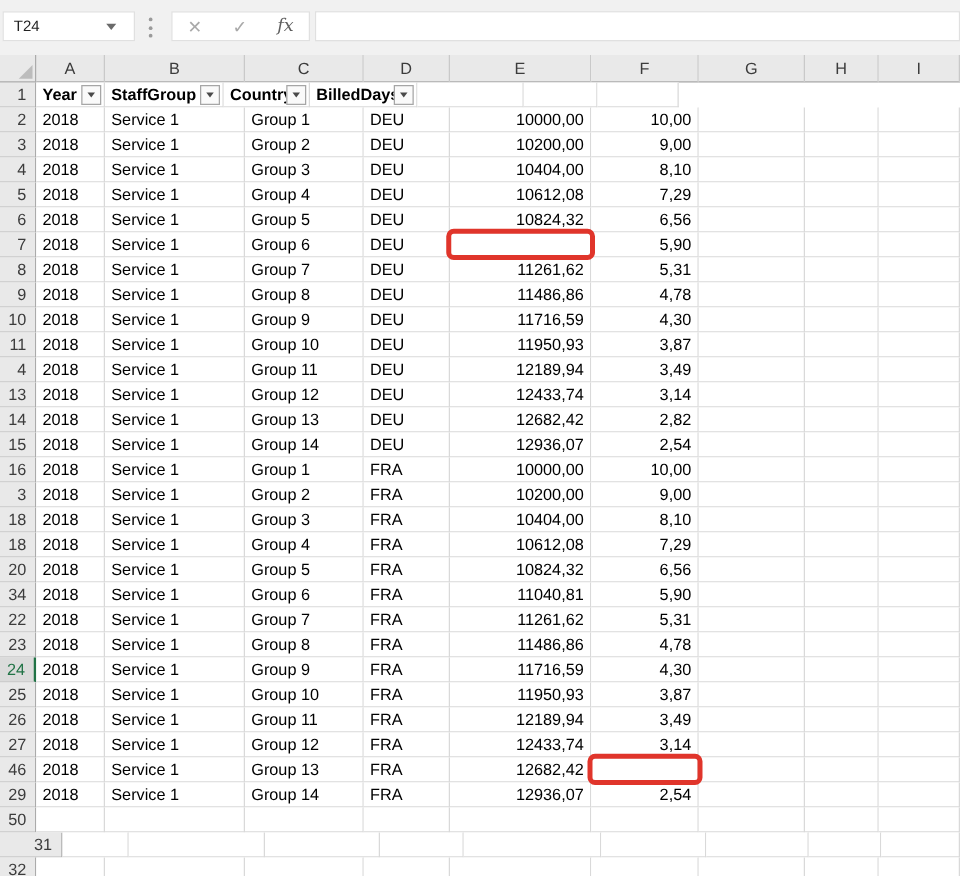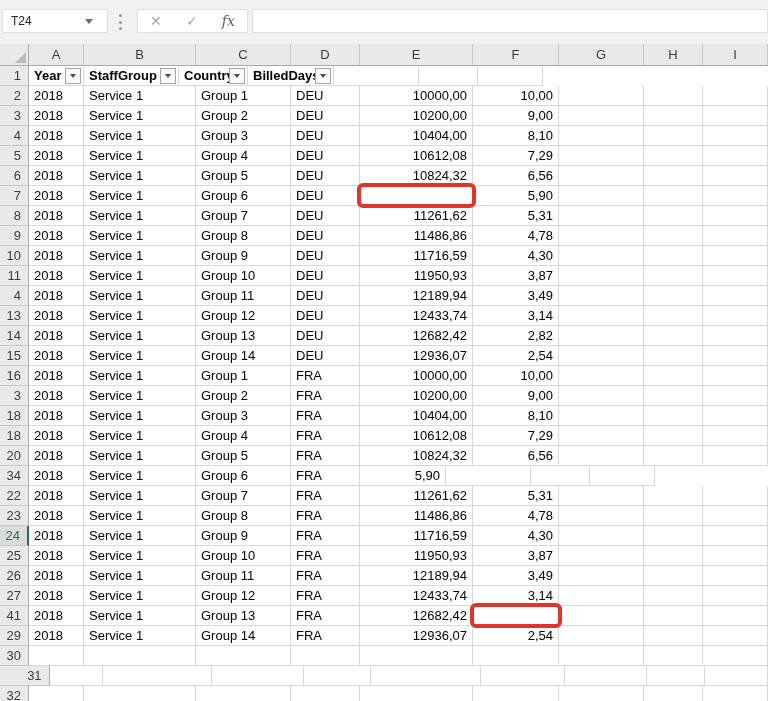--- a/index.html
+++ b/index.html
@@ -345,20 +345,21 @@
         <div class="cell" style="width: 85px;"></div>
         <div class="cell" style="width: 59px;"></div>
         <div class="cell" style="width: 65px;"></div>
       </div>
       <div class="grow">
         <div class="rowhdr" style="width: 29px;">34</div>
         <div class="cell" style="width: 55px;">2018</div>
         <div class="cell" style="width: 112px;">Service 1</div>
         <div class="cell" style="width: 95px;">Group 6</div>
         <div class="cell" style="width: 69px;">FRA</div>
+        <div class="cell num" style="width: 113px;">11040,81</div>
         <div class="cell num" style="width: 86px;">5,90</div>
         <div class="cell" style="width: 85px;"></div>
         <div class="cell" style="width: 59px;"></div>
         <div class="cell" style="width: 65px;"></div>
       </div>
       <div class="grow">
         <div class="rowhdr" style="width: 29px;">22</div>
         <div class="cell" style="width: 55px;">2018</div>
         <div class="cell" style="width: 112px;">Service 1</div>
         <div class="cell" style="width: 95px;">Group 7</div>
@@ -423,21 +424,21 @@
         <div class="cell" style="width: 112px;">Service 1</div>
         <div class="cell" style="width: 95px;">Group 12</div>
         <div class="cell" style="width: 69px;">FRA</div>
         <div class="cell num" style="width: 113px;">12433,74</div>
         <div class="cell num" style="width: 86px;">3,14</div>
         <div class="cell" style="width: 85px;"></div>
         <div class="cell" style="width: 59px;"></div>
         <div class="cell" style="width: 65px;"></div>
       </div>
       <div class="grow">
-        <div class="rowhdr" style="width: 29px;">41</div>
+        <div class="rowhdr" style="width: 29px;">46</div>
         <div class="cell" style="width: 55px;">2018</div>
         <div class="cell" style="width: 112px;">Service 1</div>
         <div class="cell" style="width: 95px;">Group 13</div>
         <div class="cell" style="width: 69px;">FRA</div>
         <div class="cell num" style="width: 113px;">12682,42</div>
         <div class="cell num" style="width: 86px;"></div>
         <div class="cell" style="width: 85px;"></div>
         <div class="cell" style="width: 59px;"></div>
         <div class="cell" style="width: 65px;"></div>
       </div>
@@ -447,21 +448,21 @@
         <div class="cell" style="width: 112px;">Service 1</div>
         <div class="cell" style="width: 95px;">Group 14</div>
         <div class="cell" style="width: 69px;">FRA</div>
         <div class="cell num" style="width: 113px;">12936,07</div>
         <div class="cell num" style="width: 86px;">2,54</div>
         <div class="cell" style="width: 85px;"></div>
         <div class="cell" style="width: 59px;"></div>
         <div class="cell" style="width: 65px;"></div>
       </div>
       <div class="grow">
-        <div class="rowhdr" style="width: 29px;">30</div>
+        <div class="rowhdr" style="width: 29px;">50</div>
         <div class="cell" style="width: 55px;"></div>
         <div class="cell" style="width: 112px;"></div>
         <div class="cell" style="width: 95px;"></div>
         <div class="cell" style="width: 69px;"></div>
         <div class="cell" style="width: 113px;"></div>
         <div class="cell" style="width: 86px;"></div>
         <div class="cell" style="width: 85px;"></div>
         <div class="cell" style="width: 59px;"></div>
         <div class="cell" style="width: 65px;"></div>
       </div>

